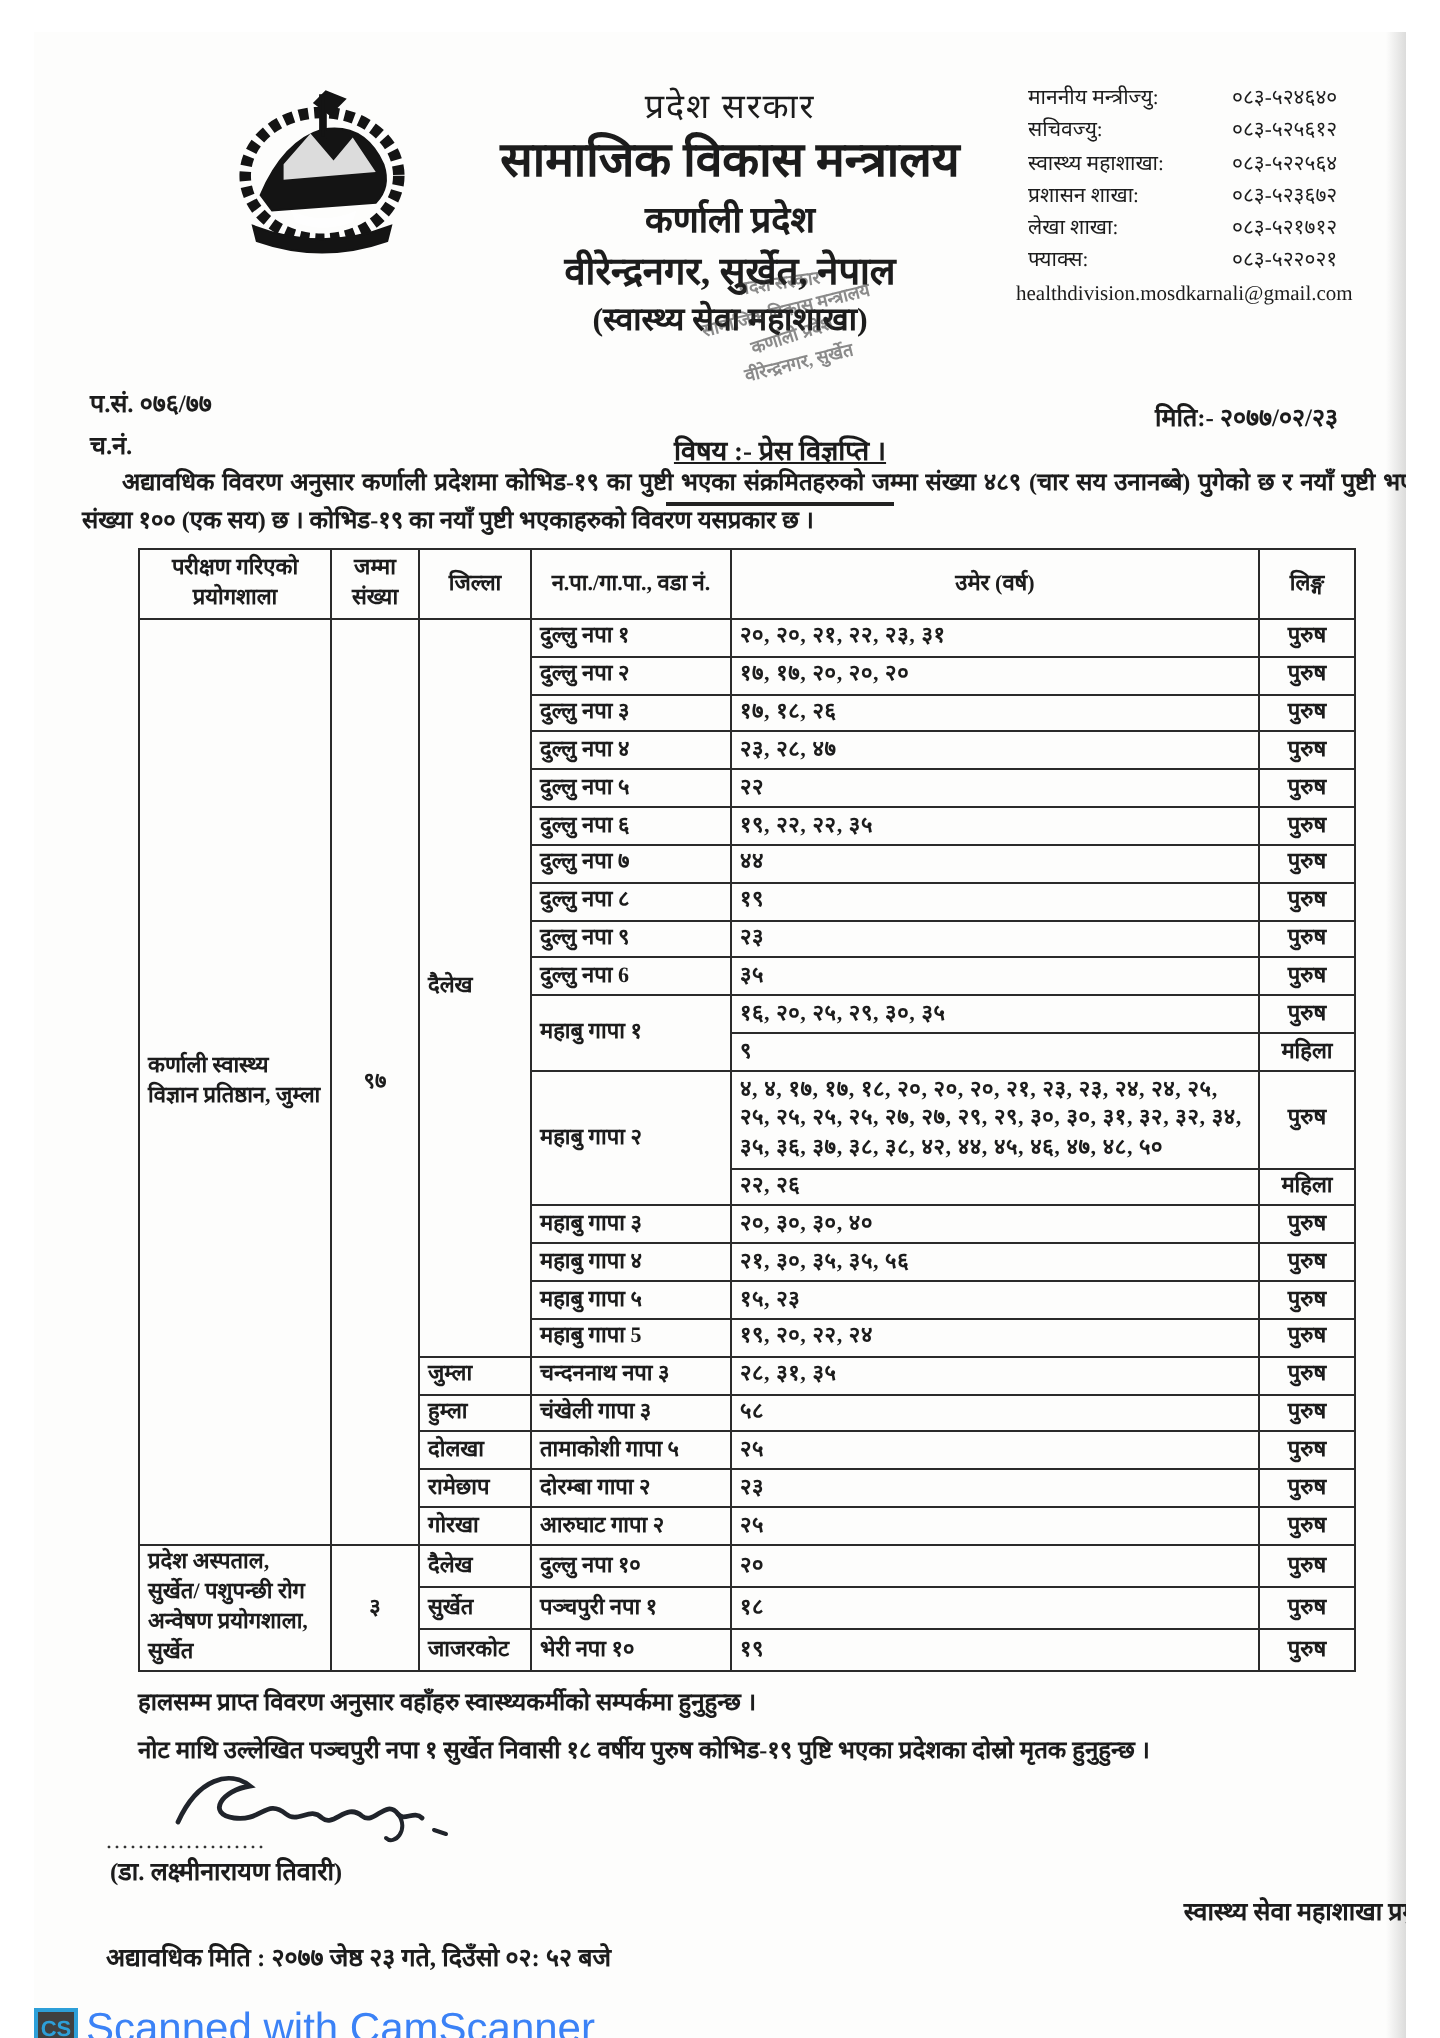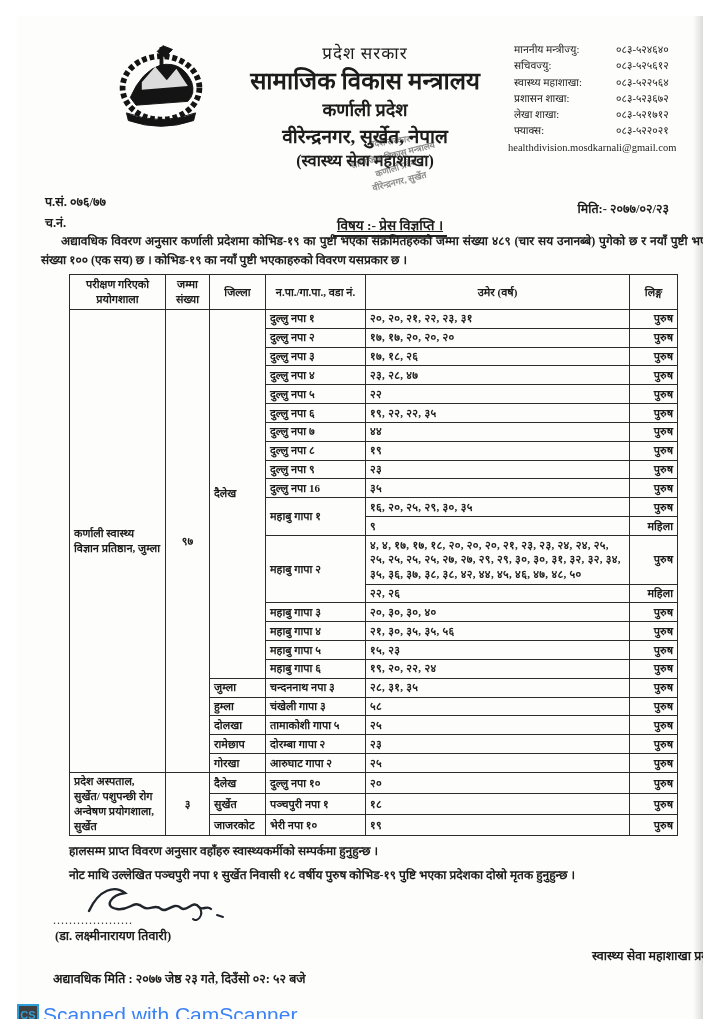--- a/index.html
+++ b/index.html
@@ -46,38 +46,38 @@
   }
   .stamp div:nth-child(1){ transform:rotate(6deg); }
   .stamp div:nth-child(3){ transform:rotate(-4deg); }
 
   .subject {
     position:absolute; left:0; right:0; top:200px; text-align:center;
   }
   .subject span {
     display:inline-block; margin-left:60px; font-size:13.5px; font-weight:bold;
     border:1px solid #222; border-top:none; border-left:none; border-right:none;
-    border-bottom:2px solid #222; padding:0 4px 1px;
+    border-bottom:2px solid #222; padding:0 4px 17px;
     text-decoration:underline;
   }
 
   
   .flow { position:absolute; left:24px; top:216px; width:678px; }
   .intro { font-size:12px; line-height:1.55; text-align:justify; text-indent:20px; font-weight:bold; }
 
   table.covid { border-collapse:collapse; margin:5px 0 0 28px; width:608px; table-layout:fixed; }
   table.covid th, table.covid td {
     border:1.2px solid #2b2b2b; font-size:11px; line-height:1.35;
     padding:1.5px 4px; vertical-align:middle; font-weight:bold;
   }
   table.covid th { text-align:center; padding:2px 2px; }
   col.c-lab { width:96px; } col.c-total { width:44px; } col.c-dist { width:56px; }
   col.c-ward { width:100px; } col.c-ages { width:264px; } col.c-sex { width:48px; }
   td.lab-cell { vertical-align:middle; line-height:1.4; }
-  td.total-cell, td.sex-cell { text-align:right; }
+  td.total-cell, td.sex-cell { text-align:center; }
   td.total-cell { text-align:center; }
   td.dist-cell { vertical-align:middle; }
   td.ages-cell { letter-spacing:.3px; }
 
   .foot-note1 { margin:6px 0 0 28px; font-size:12px; font-weight:bold; }
   .foot-note2 { margin:7px 0 0 28px; font-size:12px; font-weight:bold; }
 
   .sig-block { margin:4px 0 0 12px; position:relative; height:58px; }
   .sig-dots { position:absolute; left:0; top:26px; font-size:12px; letter-spacing:1px; color:#333; }
   .sig-svg { position:absolute; left:28px; top:-6px; }
@@ -234,21 +234,21 @@
             <td class="ward-cell">दुल्लु नपा ८</td>
             <td class="ages-cell">१९</td>
             <td class="sex-cell">पुरुष</td>
           </tr>
           <tr>
             <td class="ward-cell">दुल्लु नपा ९</td>
             <td class="ages-cell">२३</td>
             <td class="sex-cell">पुरुष</td>
           </tr>
           <tr>
-            <td class="ward-cell">दुल्लु नपा 16</td>
+            <td class="ward-cell">दुल्लु नपा 6</td>
             <td class="ages-cell">३५</td>
             <td class="sex-cell">पुरुष</td>
           </tr>
           <tr>
             <td class="ward-cell" rowspan="2">महाबु गापा १</td>
             <td class="ages-cell">१६, २०, २५, २९, ३०, ३५</td>
             <td class="sex-cell">पुरुष</td>
           </tr>
           <tr>
             <td class="ages-cell">९</td>
@@ -272,21 +272,21 @@
             <td class="ward-cell">महाबु गापा ४</td>
             <td class="ages-cell">२१, ३०, ३५, ३५, ५६</td>
             <td class="sex-cell">पुरुष</td>
           </tr>
           <tr>
             <td class="ward-cell">महाबु गापा ५</td>
             <td class="ages-cell">१५, २३</td>
             <td class="sex-cell">पुरुष</td>
           </tr>
           <tr>
-            <td class="ward-cell">महाबु गापा ६</td>
+            <td class="ward-cell">महाबु गापा 5</td>
             <td class="ages-cell">१९, २०, २२, २४</td>
             <td class="sex-cell">पुरुष</td>
           </tr>
           <tr>
             <td class="dist-cell">जुम्ला</td>
             <td class="ward-cell">चन्दननाथ नपा ३</td>
             <td class="ages-cell">२८, ३१, ३५</td>
             <td class="sex-cell">पुरुष</td>
           </tr>
           <tr>

